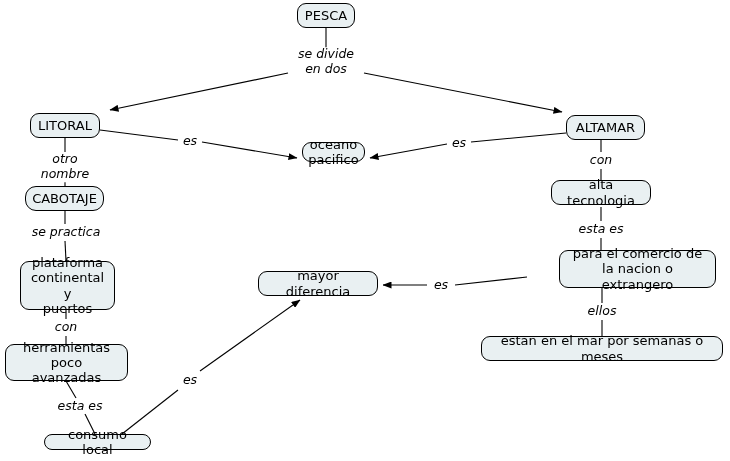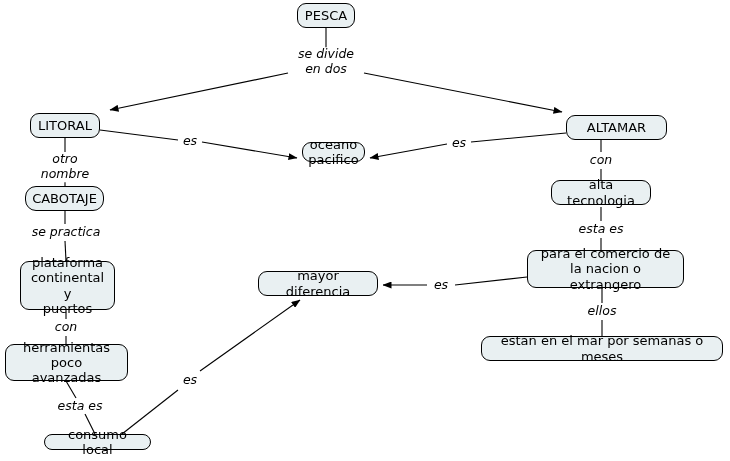--- a/index.html
+++ b/index.html
@@ -118,34 +118,34 @@
     <line class="edge-line" x1="122" y1="434" x2="178" y2="390"></line>
     <line class="edge-line" x1="200" y1="371" x2="300" y2="300" marker-end="url(#arrowhead)"></line>
   </svg>
 
   <div id="node-layer">
 
     <div class="cm-node" style="left:297px; top:3px; width:58px; height:25px;">PESCA</div>
 
     <div class="cm-node" style="left:30px; top:113px; width:70px; height:25px;">LITORAL</div>
 
-    <div class="cm-node" style="left:566px; top:115px; width:101px; height:25px;">ALTAMAR</div>
+    <div class="cm-node" style="left:566px; top:115px; width:79px; height:25px;">ALTAMAR</div>
 
     <div class="cm-node" style="left:302px; top:142px; width:63px; height:20px;">oceano
 pacifico</div>
 
     <div class="cm-node" style="left:25px; top:186px; width:79px; height:25px;border-radius:11px;">CABOTAJE</div>
 
     <div class="cm-node" style="left:551px; top:180px; width:100px; height:25px;">alta tecnologia</div>
 
     <div class="cm-node" style="left:20px; top:261px; width:95px; height:49px;">plataforma
 continental y
 puertos</div>
 
-    <div class="cm-node" style="left:527px; top:250px; width:157px; height:38px;">para el comercio de
+    <div class="cm-node" style="left:559px; top:250px; width:157px; height:38px;">para el comercio de
 la nacion o extrangero</div>
 
     <div class="cm-node" style="left:258px; top:271px; width:120px; height:25px;">mayor diferencia</div>
 
     <div class="cm-node" style="left:5px; top:344px; width:123px; height:37px;">herramientas poco
 avanzadas</div>
 
     <div class="cm-node" style="left:481px; top:336px; width:242px; height:25px;">estan en el mar por semanas o meses</div>
 
     <div class="cm-node" style="left:44px; top:434px; width:107px; height:16px;">consumo local</div>

